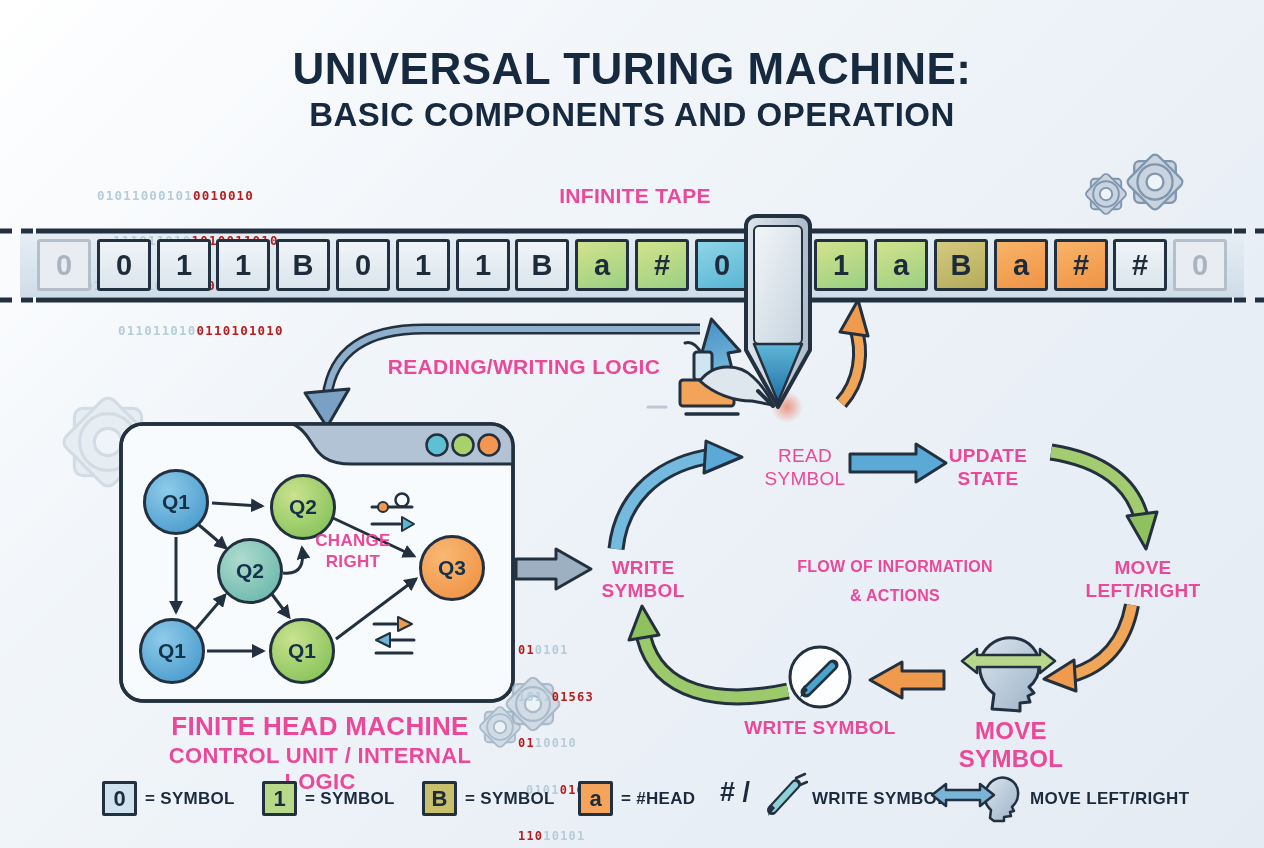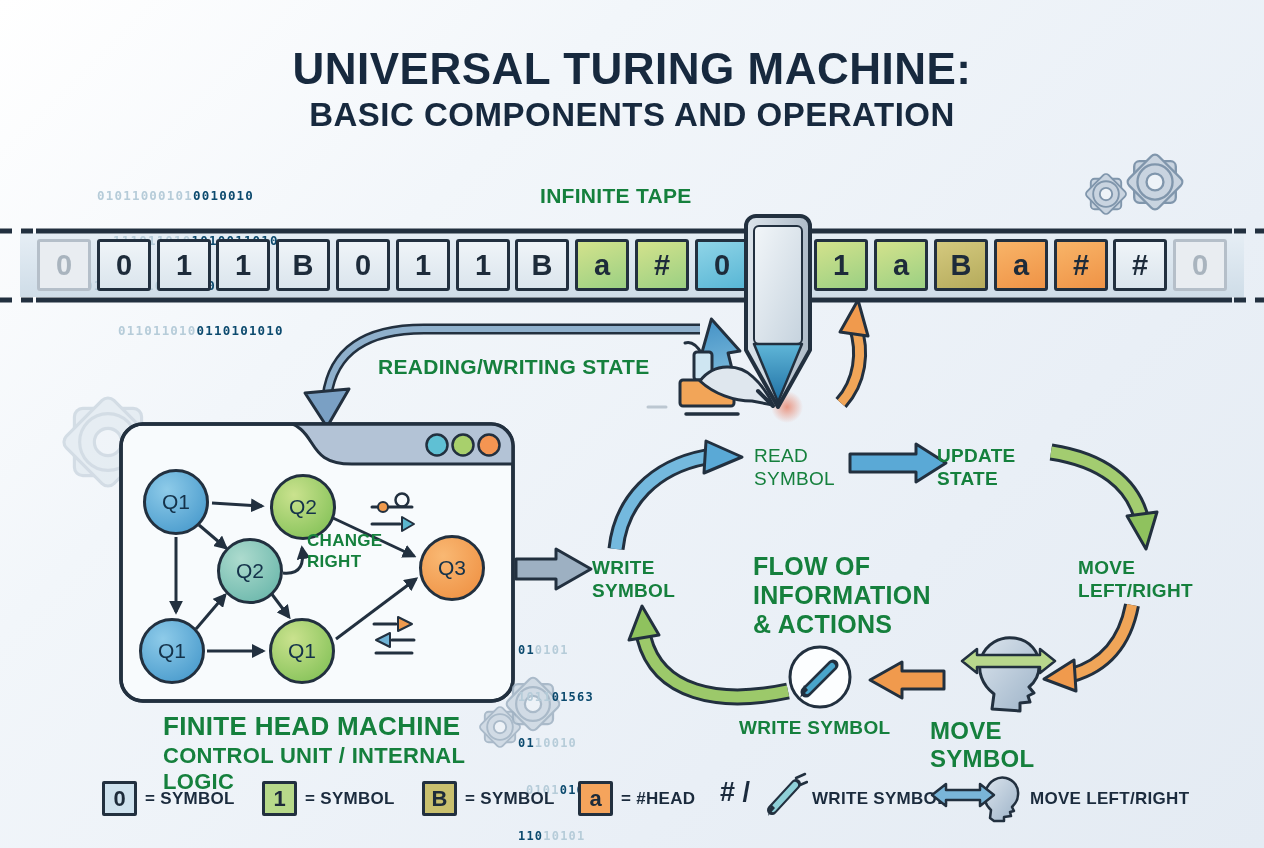--- a/index.html
+++ b/index.html
@@ -8,56 +8,56 @@
     position:relative;overflow:hidden;
     background:linear-gradient(135deg,#ffffff 0%,#f2f6fa 30%,#e9eff6 70%,#e4ebf3 100%);
     font-family:"Liberation Sans",sans-serif;color:#1d2b3a;
   }
   svg.layer{position:absolute;left:0;top:0;pointer-events:none}
   .abs{position:absolute}
 
   
   .title1{left:0;right:0;top:44px;text-align:center;font-size:44px;font-weight:800;letter-spacing:.5px;color:#17293e}
   .title2{left:0;right:0;top:96px;text-align:center;font-size:33px;font-weight:800;letter-spacing:.5px;color:#17293e}
-  .lbl{position:absolute;font-weight:800;text-align:left;color:#15803d;letter-spacing:.3px}
+  .lbl{position:absolute;font-weight:800;text-align:center;color:#ec4899;letter-spacing:.3px}
   .l-tape{left:540px;top:184px;width:190px;font-size:21px}
   .l-head{left:378px;top:355px;width:292px;font-size:21px}
   .l-change{left:307px;top:530px;width:92px;font-size:17px;line-height:21px;font-weight:700}
   .l-write-top{left:592px;top:556px;width:102px;font-size:19px;line-height:23px;font-weight:700}
   .l-read{left:754px;top:444px;width:102px;font-size:19px;line-height:23px;font-weight:400}
   .l-update{left:937px;top:444px;width:102px;font-size:19px;line-height:23px;font-weight:700}
   .l-movelr{left:1078px;top:556px;width:130px;font-size:19px;line-height:23px;font-weight:700}
-  .l-flowcenter{left:753px;top:552px;width:284px;font-size:25px;line-height:29px;font-weight:800}
+  .l-flowcenter{left:753px;top:552px;width:284px;font-size:16px;line-height:29px;font-weight:800}
   .l-movesym{left:930px;top:717px;width:162px;font-size:24px;font-weight:700}
   .l-writesym{left:739px;top:717px;width:162px;font-size:19px;font-weight:700}
   .l-fsm-title{left:163px;top:711px;width:314px;font-size:26px;font-weight:800}
   .l-fsm-sub{left:163px;top:743px;width:314px;font-size:22px;font-weight:700}
 
   
   .bintext{position:absolute;font-family:"DejaVu Sans Mono",monospace;font-weight:bold;
     font-size:12.5px;letter-spacing:1.2px;line-height:15px;white-space:pre}
   .bin-top{left:85px;top:158px}
   .bin-side{left:518px;top:612px;line-height:15.5px;font-size:12px}
   .bin-a{color:#b6ccd9}
-  .bin-b{color:#0c4a6e}
+  .bin-b{color:#b91c1c}
 
   
   .cell{position:absolute;top:239px;width:54px;height:52px;border:3px solid #22303f;border-radius:3px;
     display:flex;align-items:center;justify-content:center;font-size:29px;font-weight:800;color:#1d2b3a}
   .cell-plain{background:linear-gradient(180deg,#eff4f8,#dbe5ed)}
   .cell-green{background:linear-gradient(160deg,#d3e28c,#9bd083)}
   .cell-cyan{background:linear-gradient(160deg,#8fd4e7,#58b6d5)}
   .cell-olive{background:linear-gradient(160deg,#d4c97e,#b5ab5c)}
   .cell-orange{background:linear-gradient(160deg,#f8b468,#ef9346)}
   .cell-faded{background:#e9edf1;border-color:#b5bfc9;color:#a9b4be}
   .cell-head{background:#dde6ee}
 
   
   .node{position:absolute;width:66px;height:66px;border:3px solid #22303f;border-radius:50%;
-    display:flex;align-items:center;justify-content:center;font-size:21px;font-weight:400;color:#14324a}
+    display:flex;align-items:center;justify-content:center;font-size:21px;font-weight:700;color:#14324a}
   .node-blue{background:radial-gradient(circle at 35% 30%,#8ecbe9,#3e93c8)}
   .node-green{background:radial-gradient(circle at 35% 30%,#cae28e,#7abd50)}
   .node-teal{background:radial-gradient(circle at 35% 30%,#addbce,#61b2a6)}
   .node-orange{background:radial-gradient(circle at 35% 30%,#f9b873,#ee8d3e)}
 
   
   .legend-box{position:absolute;top:781px;width:35px;height:35px;border:3px solid #22303f;border-radius:2px;
     display:flex;align-items:center;justify-content:center;font-size:22px;font-weight:800}
   .box-blue{background:#cfe2ee}
   .box-green{background:#b7d98a}
@@ -240,21 +240,21 @@
 
 <div class="bintext bin-side">
   <div><span class="bin-b">01</span><span class="bin-a">0101</span></div>
   <div><span class="bin-a">1011</span><span class="bin-b">01563</span></div>
   <div><span class="bin-b">01</span><span class="bin-a">10010</span></div>
   <div style="padding-left:8px"><span class="bin-a">0101</span><span class="bin-b">010101</span></div>
   <div><span class="bin-b">110</span><span class="bin-a">10101</span></div>
 </div>
 
 <div class="lbl l-tape">INFINITE TAPE</div>
-<div class="lbl l-head">READING/WRITING STATE</div>
+<div class="lbl l-head">READING/WRITING LOGIC</div>
 
 <div>
   <div class="cell cell-faded" style="left:37px">0</div>
   <div class="cell cell-plain" style="left:97px">0</div>
   <div class="cell cell-plain" style="left:157px">1</div>
   <div class="cell cell-plain" style="left:216px">1</div>
   <div class="cell cell-plain" style="left:276px">B</div>
   <div class="cell cell-plain" style="left:336px">0</div>
   <div class="cell cell-plain" style="left:396px">1</div>
   <div class="cell cell-plain" style="left:456px">1</div>

